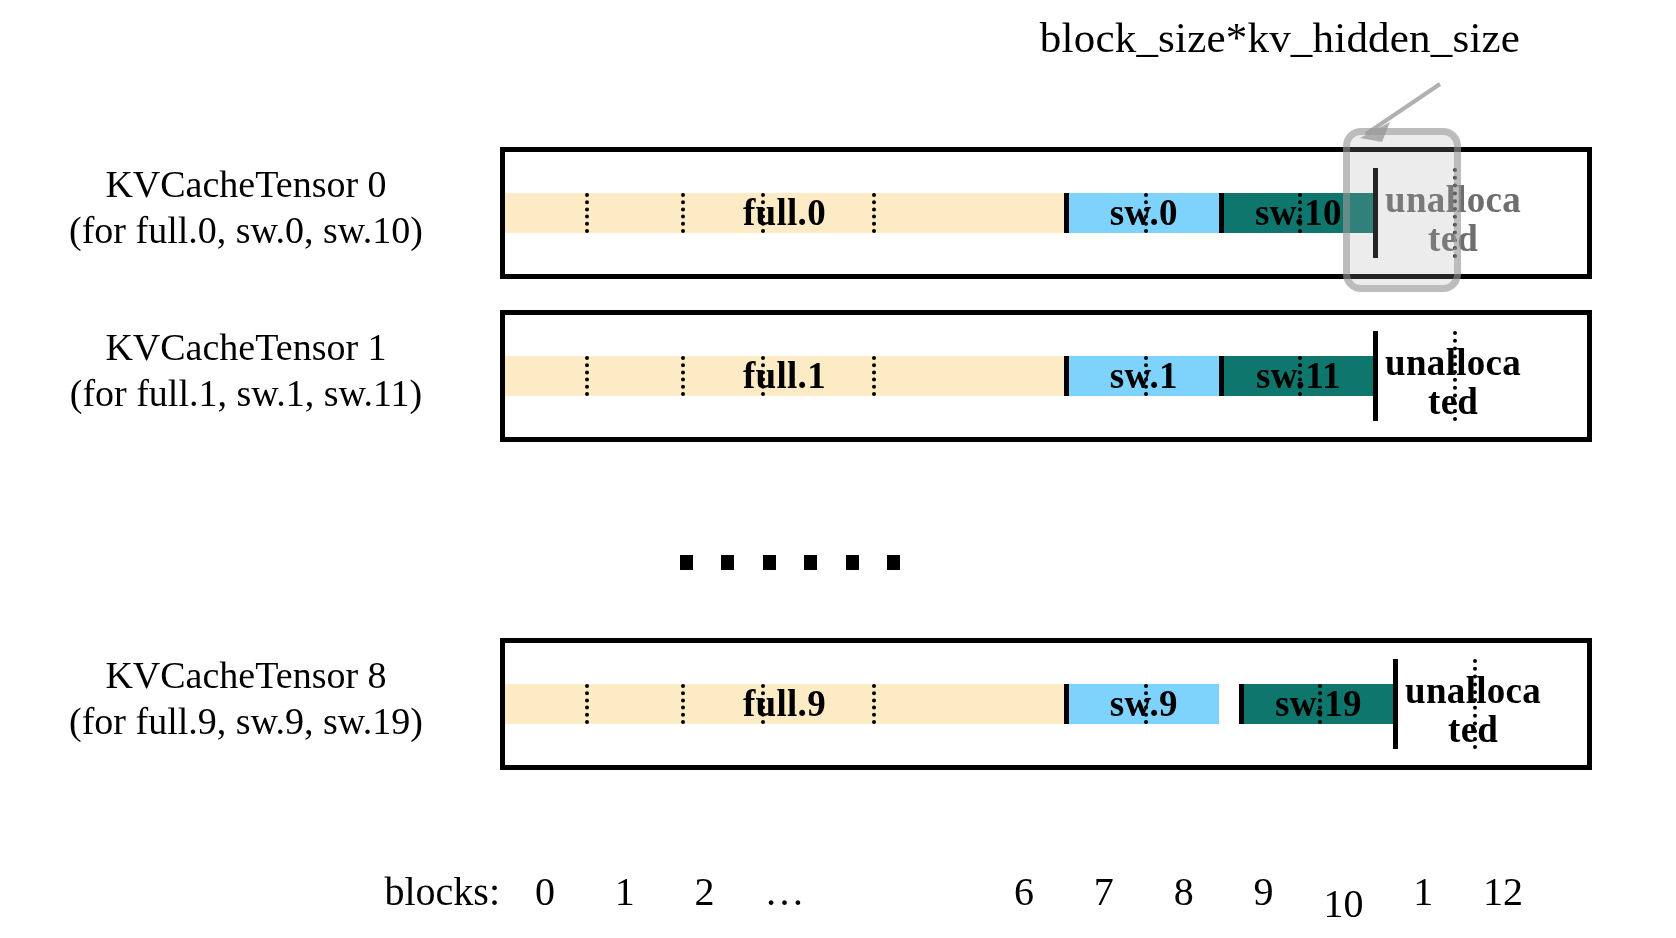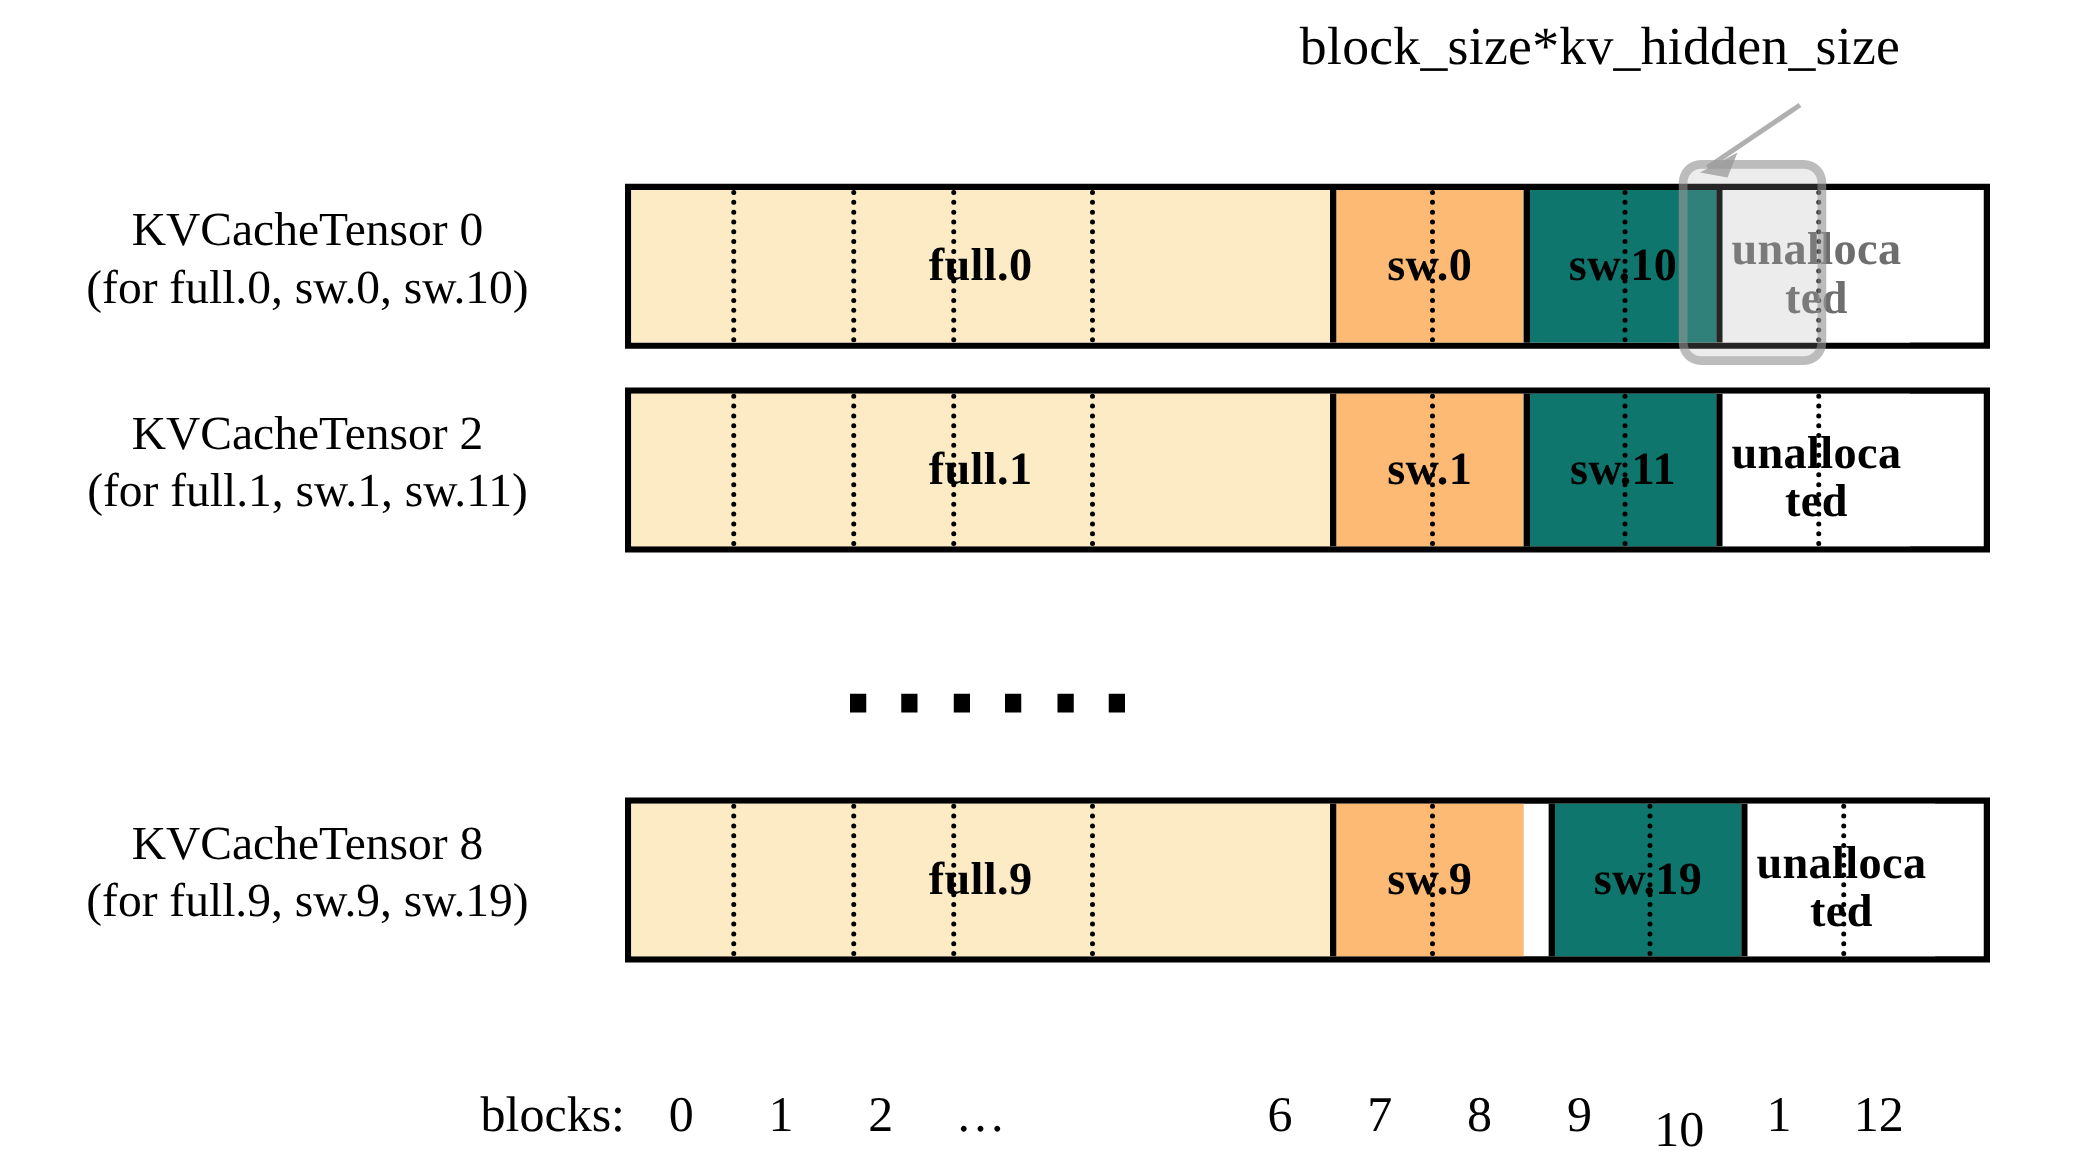--- a/index.html
+++ b/index.html
@@ -23,34 +23,34 @@
     position:absolute; left:0px; width:492px;
     text-align:center; font-size:38px; line-height:1.22;
   }
   .row-label .l1{display:block;}
   .row-label .l2{display:block;}
 
   
   .bar{
     position:absolute; left:500px; width:1092px; height:132px;
     border:5px solid #000; box-sizing:border-box;
-    display:flex; background:#ffffff;
+    display:flex; background:#ffffff;align-items:center;
   }
   .seg{
     position:relative; box-sizing:border-box;
     display:flex; align-items:center; justify-content:center;
     font-weight:bold; font-size:37px; letter-spacing:.3px;
     overflow:visible;
   }
   .seg + .seg{border-left:5px solid #000;}
   .seg .seg-text{position:relative;z-index:3;text-align:center;line-height:1.08;}
   .seg.two-line .seg-text{line-height:1.05;margin-top:13px;}
 
   .seg-full{background:#FCEBC4;}
-  .seg-sw-light{background:#fdba74;}
+  .seg-sw-light{background:#7dd3fc;}
   .seg-sw-dark{background:#0f766e;}
   .seg-unalloc{background:#ffffff;}
 
   
   .divider{
     position:absolute; top:0; bottom:0; width:0;
     border-left:4px dotted #000; z-index:1;
   }
 
   
@@ -114,21 +114,21 @@
         </div>
         <div class="seg seg-unalloc two-line" style="width: 154.692px; flex: 0 0 154.692px;">
           <div class="divider" style="left: 74.8462px;"></div>
           <div class="seg-text" style="color: rgb(110, 110, 110);">
             <div>unalloca</div>
             <div>ted</div>
           </div>
         </div>
       </div>
       <div class="row-label" style="top: 324px;">
-        <span class="l1">KVCacheTensor 2</span>
+        <span class="l1">KVCacheTensor 1</span>
         <span class="l2">(for full.1, sw.1, sw.11)</span>
       </div>
       <div class="bar" style="top: 310px;">
         <div class="seg seg-full" style="width: 558.923px; flex: 0 0 558.923px;">
           <div class="divider" style="left: 79.8462px;"></div>
           <div class="divider" style="left: 175.662px;"></div>
           <div class="divider" style="left: 255.508px;"></div>
           <div class="divider" style="left: 367.292px;"></div>
           <div class="seg-text">full.1</div>
         </div>

